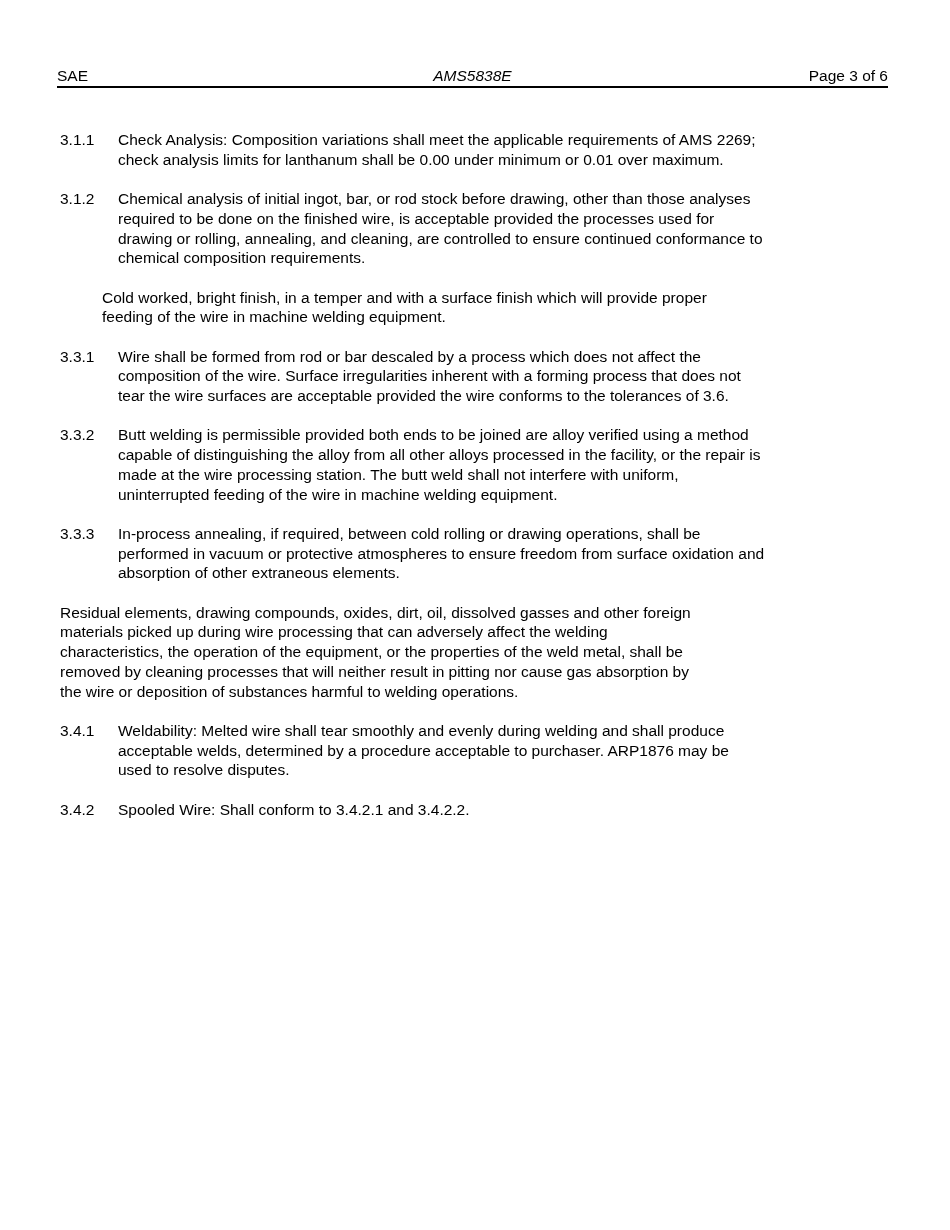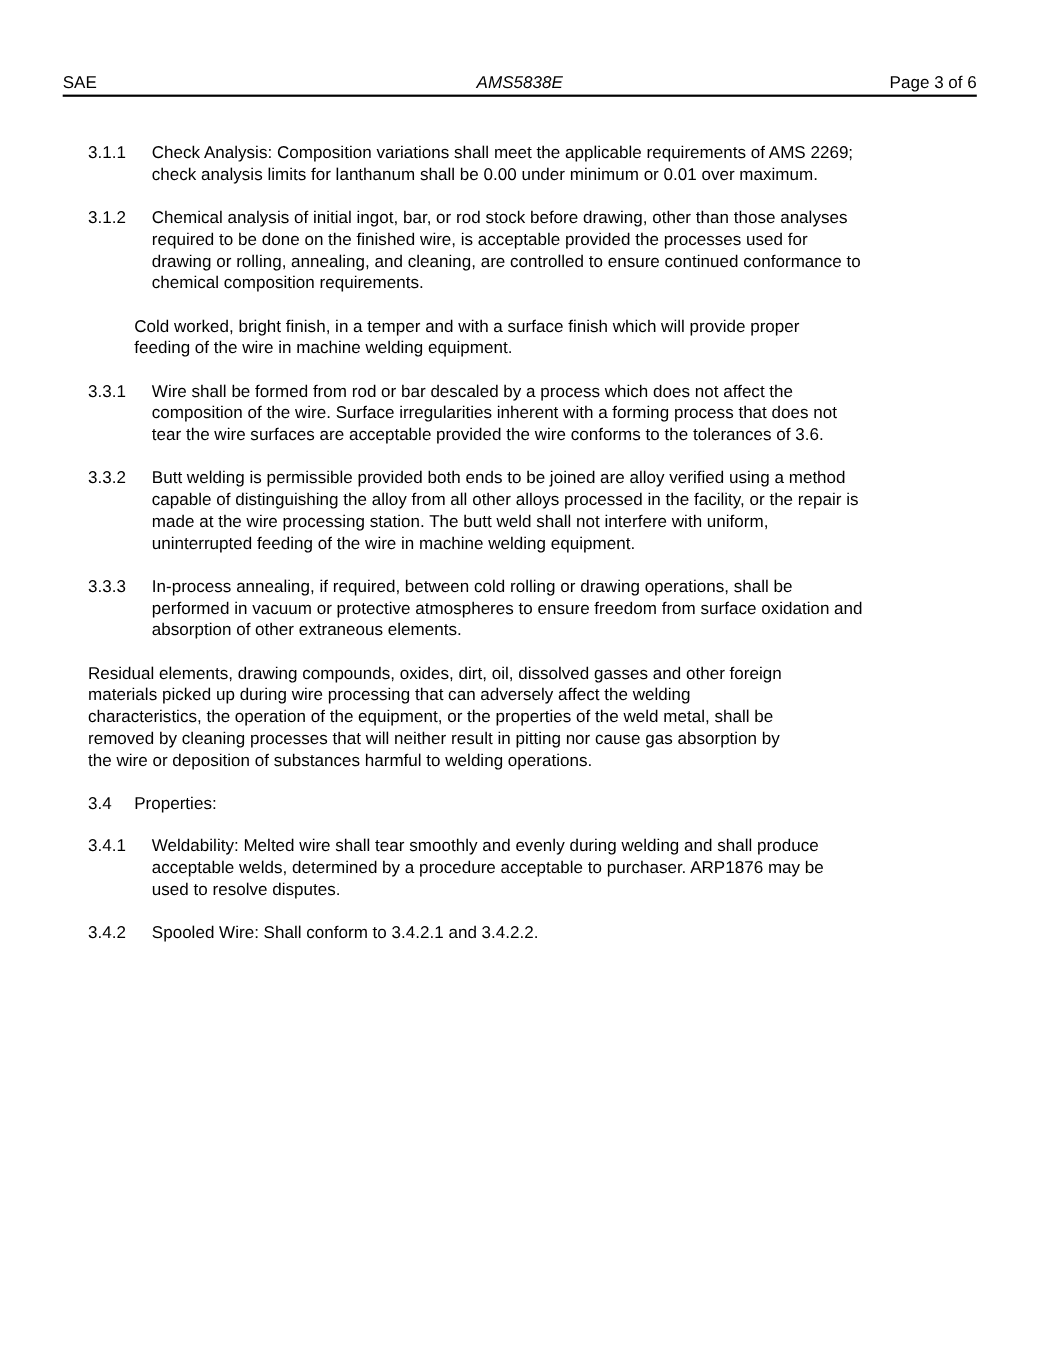--- a/index.html
+++ b/index.html
@@ -37,21 +37,20 @@
     left: 0;
     right: 0;
     text-align: center;
     font-style: italic;
   }
   .content {
     position: absolute;
     top: 130px;
     left: 60px;
     width: 840px;
-    margin-left: 20px;
   }
   .para {
     display: flex;
     margin: 0 0 19.7px 0;
     line-height: 19.7px;
   }
   .para .num {
     flex: 0 0 auto;
   }
   .para.lvl3 .num { width: 58px; }
@@ -122,24 +121,20 @@
     </div>
 
     <div class="para lvl3">
       <div class="text">Residual elements, drawing compounds, oxides, dirt, oil, dissolved gasses and other foreign
 materials picked up during wire processing that can adversely affect the welding
 characteristics, the operation of the equipment, or the properties of the weld metal, shall be
 removed by cleaning processes that will neither result in pitting nor cause gas absorption by
 the wire or deposition of substances harmful to welding operations.</div>
     </div>
 
-    <div class="para lvl2">
-      <span class="num">3.4</span>
-      <div class="text">Properties:</div>
-    </div>
 
 
     <div class="para lvl3">
       <span class="num">3.4.1</span>
       <div class="text">Weldability: Melted wire shall tear smoothly and evenly during welding and shall produce
 acceptable welds, determined by a procedure acceptable to purchaser. ARP1876 may be
 used to resolve disputes.</div>
     </div>
 
     <div class="para lvl3">

